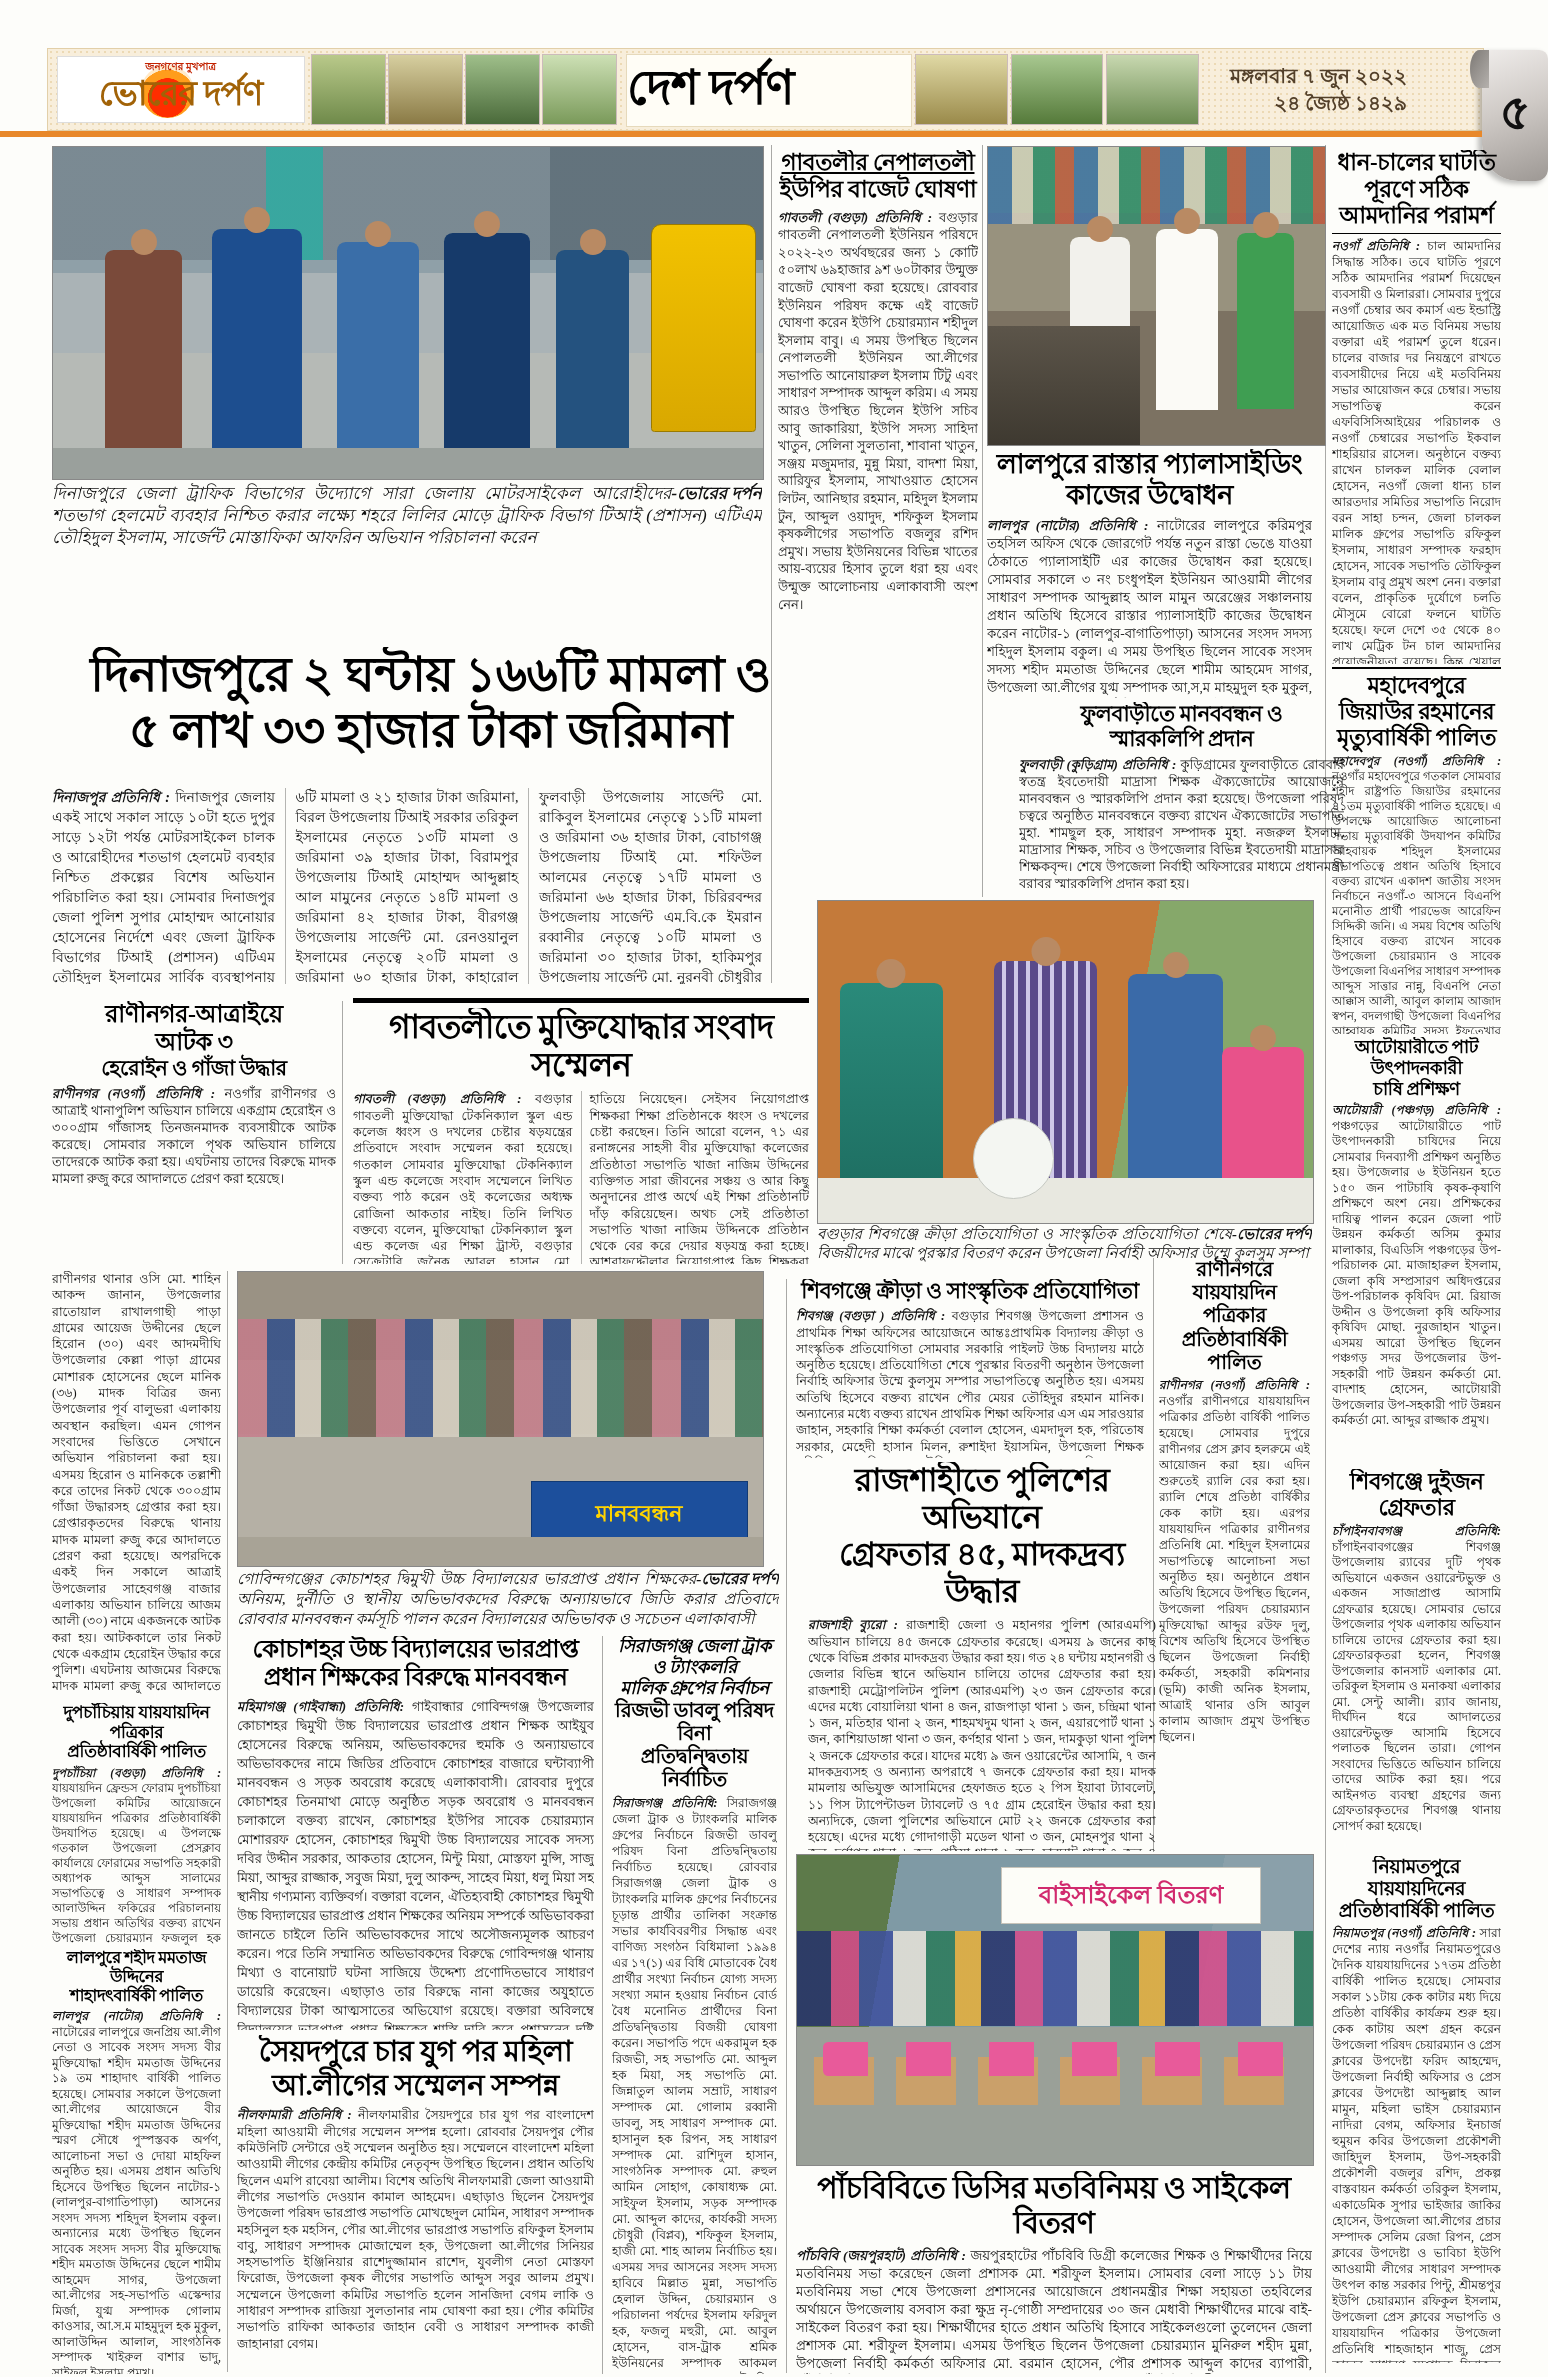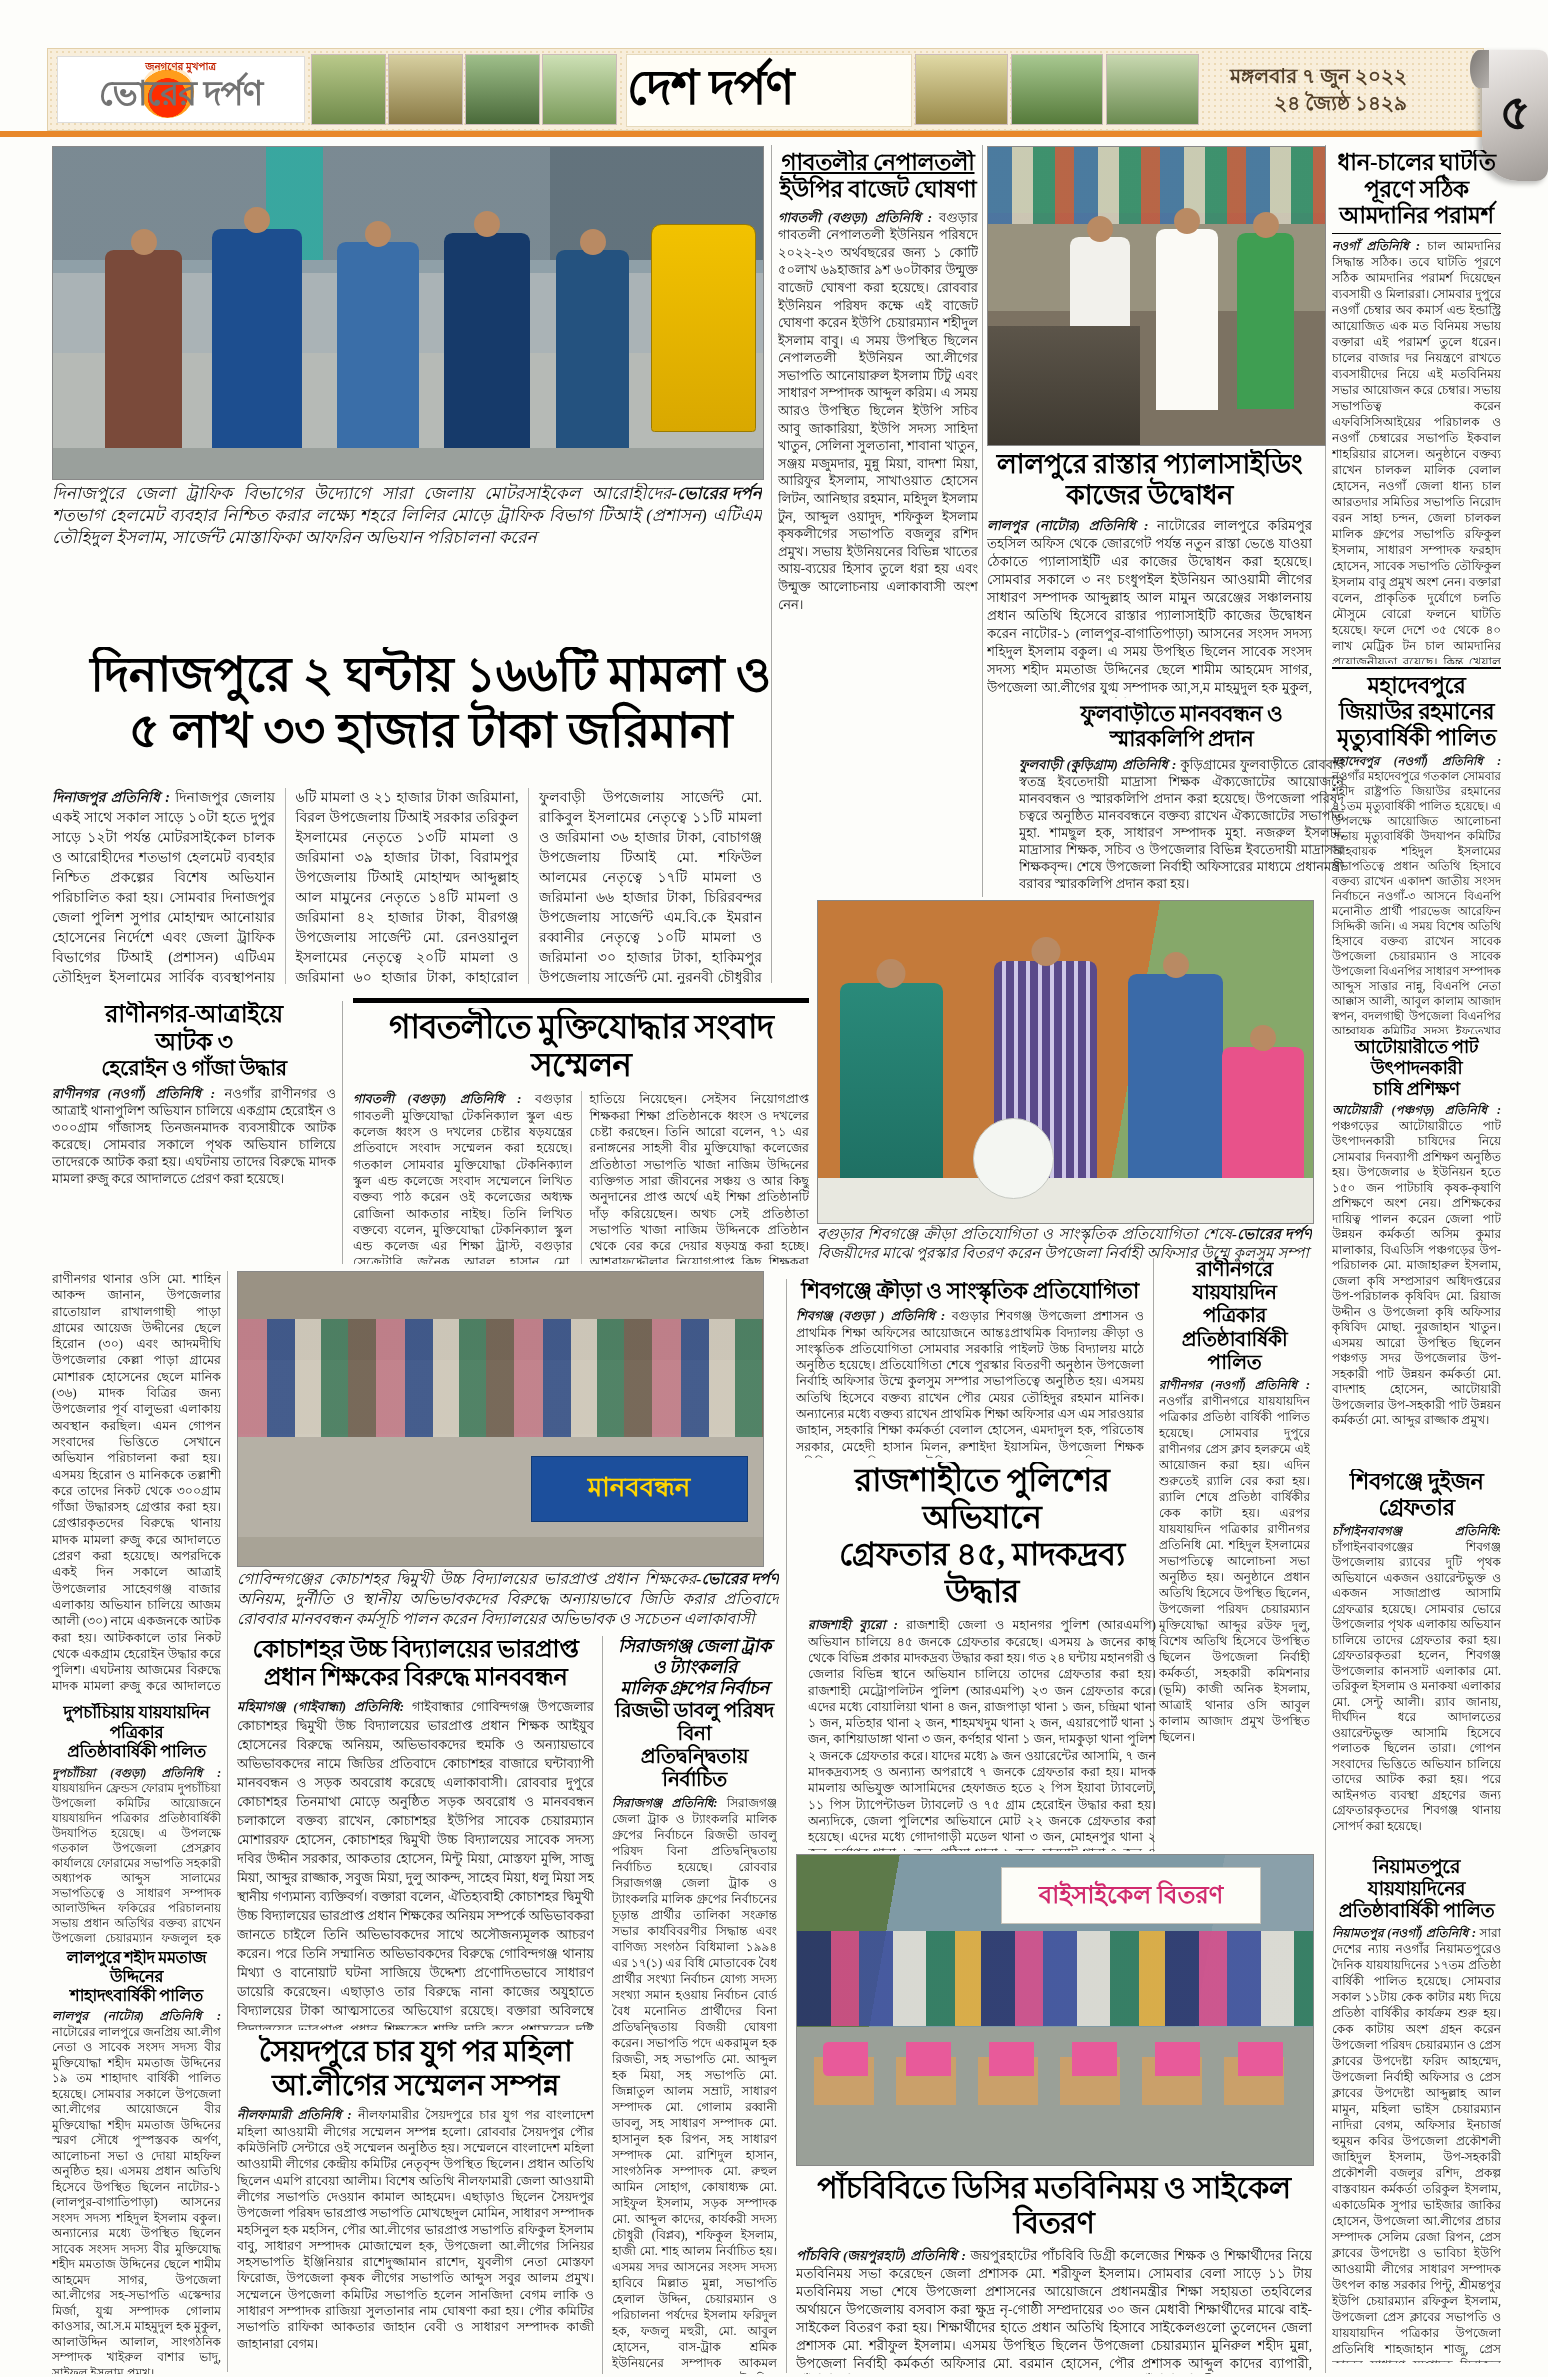--- a/index.html
+++ b/index.html
@@ -5,21 +5,21 @@
   html,body{margin:0;padding:0;background:#e9e6e0;}
   .page{position:relative;width:1548px;height:2377px;background:#fdfdfa;margin:0 auto;
         font-family:"Liberation Serif", serif;color:#141414;overflow:hidden;}
   
   .masthead{position:absolute;left:47px;top:48px;width:1435px;height:81px;
     background:#f8eedb;background-image:radial-gradient(#ecd9b4 0.9px,transparent 1.2px);
     background-size:6px 6px;border:0.9px solid #e2cfa8;}
   .logo-box{position:absolute;left:8.6px;top:6.9px;width:246px;height:65px;background:#fff;
     border:0.9px solid #ddd;text-align:center;overflow:hidden;}
   .logo-tag{position:relative;z-index:3;font-size:10.3px;font-weight:bold;color:#c22200;margin-top:2.6px;}
-  .logo-text{position:relative;z-index:3;font-size:34px;font-weight:900;color:#737373;line-height:1.05;letter-spacing:-0.9px;}
+  .logo-text{position:relative;z-index:3;font-size:34px;font-weight:900;color:#a16207;line-height:1.05;letter-spacing:-0.9px;}
   .sun{position:absolute;left:83px;top:8.6px;width:53px;height:53px;border-radius:50%;z-index:1;
     background:radial-gradient(circle at 50% 62%,#ff2d00 0 46%,#ff9d1c 47% 66%,rgba(255,170,40,.25) 67% 100%);}
   .pstrip{position:absolute;top:5.2px;height:71px;display:flex;gap:2.6px;}
   .pcell{flex:1;border:0.9px solid #cbb;}
   .title-box{position:absolute;left:578px;top:5.2px;width:284px;height:71px;background:#fffdf6;
     display:flex;align-items:center;justify-content:flex-start;border:0.9px solid #e6d9bb;}
   .page-title{font-size:48px;font-weight:900;color:#000;letter-spacing:-0.9px;}
   .datebox{position:absolute;right:76px;top:13.8px;width:258px;text-align:right;
     font-size:20px;font-weight:bold;color:#53402a;line-height:1.35;}
   .curl{position:absolute;left:1482px;top:50px;width:66px;height:131px;
@@ -296,21 +296,21 @@
     <div class="hl" style="font-size:20px;">পালিত</div>
     <p class="bd" style="margin:3.4px 0 0;font-size:12px;line-height:16px;">
       <span class="byline">রাণীনগর (নওগাঁ) প্রতিনিধি :</span>
       <span>নওগাঁর রাণীনগরে যায়যায়দিন পত্রিকার প্রতিষ্ঠা বার্ষিকী পালিত হয়েছে। সোমবার দুপুরে রাণীনগর প্রেস ক্লাব হলরুমে এই আয়োজন করা হয়। এদিন শুরুতেই র‍্যালি বের করা হয়। র‍্যালি শেষে প্রতিষ্ঠা বার্ষিকীর কেক কাটা হয়। এরপর যায়যায়দিন পত্রিকার রাণীনগর প্রতিনিধি মো. শহিদুল ইসলামের সভাপতিত্বে আলোচনা সভা অনুষ্ঠিত হয়। অনুষ্ঠানে প্রধান অতিথি হিসেবে উপস্থিত ছিলেন, উপজেলা পরিষদ চেয়ারম্যান মুক্তিযোদ্ধা আব্দুর রউফ দুলু, বিশেষ অতিথি হিসেবে উপস্থিত ছিলেন উপজেলা নির্বাহী কর্মকর্তা, সহকারী কমিশনার (ভূমি) কাজী অনিক ইসলাম, আত্রাই থানার ওসি আবুল কালাম আজাদ প্রমুখ উপস্থিত ছিলেন।</span>
     </p>
   </div>
 
   <div class="photo" style="left:237px;top:1271px;width:525px;height:294px;
        background:linear-gradient(#9a9284 0 30%,#b0a898 30% 55%,#b5b0a5 55% 100%);">
     <div style="position:absolute;left:0;top:16%;width:100%;height:40%;background:repeating-linear-gradient(90deg,#c77a8a 0 29px,#2a4a8a 29px 57px,#d8d2c4 57px 83px,#3a7a5a 83px 110px,#6a5a4a 110px 138px);opacity:.8;"></div>
-    <div class="banner" style="right:15.5px;bottom:44px;width:215px;height:64px;background:#1c4f9c;color:#ffd400;font-size:26px;border:1.7px solid #123a74;">মানববন্ধন</div>
+    <div class="banner" style="right:15.5px;bottom:19px;width:215px;height:64px;background:#1c4f9c;color:#ffd400;font-size:22px;border:1.7px solid #123a74;">মানববন্ধন</div>
     <div style="position:absolute;left:0;bottom:0;width:100%;height:29px;background:#a8a396;"></div>
   </div>
   <div class="cap" style="left:237px;top:1569px;width:542px;height:60px;font-size:15.5px;">
     <span class="credit">-ভোরের দর্পণ</span>
     <span>গোবিন্দগঞ্জের কোচাশহর দ্বিমুখী উচ্চ বিদ্যালয়ের ভারপ্রাপ্ত প্রধান শিক্ষকের অনিয়ম, দুর্নীতি ও স্থানীয় অভিভাবকদের বিরুদ্ধে অন্যায়ভাবে জিডি করার প্রতিবাদে রোববার মানববন্ধন কর্মসূচি পালন করেন বিদ্যালয়ের অভিভাবক ও সচেতন এলাকাবাসী</span>
   </div>
   <div class="story" style="left:237px;top:1636px;width:357px;height:394px;">
     <div class="hl" style="font-size:24px;">কোচাশহর উচ্চ বিদ্যালয়ের ভারপ্রাপ্ত</div>
     <div class="hl" style="font-size:24px;">প্রধান শিক্ষকের বিরুদ্ধে মানববন্ধন</div>
     <p class="bd" style="margin:5.2px 0 0;font-size:13px;line-height:19px;">

